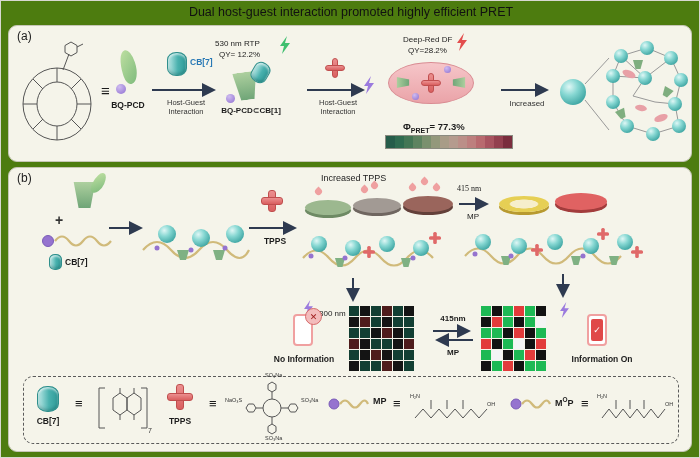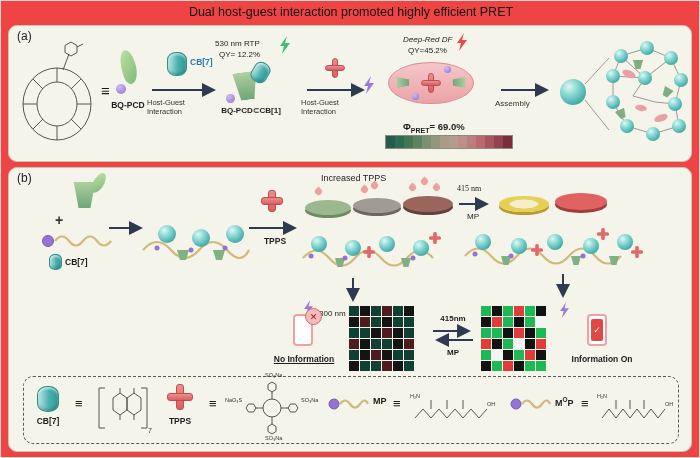--- a/index.html
+++ b/index.html
@@ -1,38 +1,38 @@
 <!DOCTYPE html>
 <html><head>
 <meta charset="utf-8">
 <style>
   *{box-sizing:border-box;margin:0;padding:0;}
   body{font-family:"Liberation Sans","DejaVu Sans",sans-serif;background:#fff;}
-  #canvas{position:relative;width:700px;height:458px;background:#ef4444;border:1px solid #d8d8d0;overflow:hidden;}
+  #canvas{position:relative;width:700px;height:458px;background:#4d7c0f;border:1px solid #d8d8d0;overflow:hidden;}
   .panel{position:absolute;background:#f5f4ea;border:1px solid #c6c6b6;border-radius:9px;}
   .txt{position:absolute;color:#1c1c1c;white-space:nowrap;line-height:1.2;}
   .ctr{text-align:center;white-space:normal;font-weight:bold;}
   .b{font-weight:700;}
   .cup{position:absolute;background:linear-gradient(180deg,#aed09f,#6fa577);clip-path:polygon(10% 0,90% 0,72% 100%,28% 100%);}
   .barrel{position:absolute;background:linear-gradient(90deg,#bce9e7,#49b1ae 55%,#2f9a97);border:1px solid #2f8f8c;border-radius:46%/32%;box-shadow:inset 0 2px 2px rgba(255,255,255,.55),inset 0 -2px 3px rgba(0,60,60,.25);}
   .leaf{position:absolute;background:linear-gradient(135deg,#c3e2a4,#7ab87a);border-radius:60% 40% 65% 35%/70% 45% 60% 30%;}
   .pd{position:absolute;border-radius:50%;background:radial-gradient(circle at 35% 30%,#cfbcf0,#8f6fd0);}
   .cross{position:absolute;}
   .cross .cb{position:absolute;background:linear-gradient(#ec8f8f,#d95f5f);border:1px solid #c04e4e;border-radius:3px;}
   .cross .v{left:34%;top:0;width:32%;height:100%;}
   .cross .h{top:34%;left:0;height:32%;width:100%;}
   .disc{position:absolute;border-radius:50%;}
   .drop{position:absolute;width:7px;height:7px;background:#efa0a0;border-radius:0 50% 50% 50%;transform:rotate(45deg);}
   .phone{position:absolute;width:20px;height:32px;border:2px solid #f0a0a0;border-radius:4px;background:#fff;}
   .phone .scr{position:absolute;left:2px;right:2px;top:3px;bottom:3px;border-radius:2px;display:flex;align-items:center;justify-content:center;font-size:9px;color:#fff;font-weight:700;}
   .badge{position:absolute;border-radius:50%;border:1.5px solid #d66a6a;background:#f3bcbc;display:flex;align-items:center;justify-content:center;font-size:9px;color:#a02020;font-weight:700;}
   .qr{position:absolute;display:grid;grid-template-columns:repeat(6,10px);grid-auto-rows:10px;gap:1px;}
   .gradbar{position:absolute;display:flex;border:1px solid #8a8a80;height:14px;}
   .grad-cell{width:9px;height:100%;}
-  .cap{position:absolute;font-size:7.5px;color:#333;text-align:left;line-height:1.15;}
+  .cap{position:absolute;font-size:7.5px;color:#333;text-align:center;line-height:1.15;}
   svg{position:absolute;overflow:visible;}
   .wav{stroke:#d0ba7a;stroke-width:2.2;fill:none;}
   .bond{stroke:#555;stroke-width:1;fill:none;}
   .net{stroke:#999;stroke-width:1;}
   .stext{font-size:5.5px;fill:#333;}
 </style>
 </head>
 <body>
 
 <svg width="0" height="0" style="position:absolute">
@@ -97,59 +97,59 @@
         <line x1="2" y1="6" x2="56" y2="6" stroke="#2e3a50" stroke-width="2" marker-end="url(#ah)"></line>
       </svg>
     <div class="cap" style="left:292px;top:73px;width:74px;">
       <div>Host-Guest</div>
       <div>Interaction</div>
     </div>
     <svg style="left:354px;top:50px;" width="12" height="18" viewBox="0 0 10 18">
         <path d="M7,0 L0,10 H4 L2,18 L10,7 H5 Z" fill="#9b7ade"></path>
       </svg>
 
-    <div class="txt" style="left:394px;top:9px;font-size:8px;font-style:italic;">Deep-Red DF</div>
+    <div class="txt" style="left:394px;top:9px;font-size:8px;">Deep-Red DF</div>
     <svg style="left:447px;top:7px;" width="12" height="18" viewBox="0 0 10 18">
         <path d="M7,0 L0,10 H4 L2,18 L10,7 H5 Z" fill="#e34d4d"></path>
       </svg>
-    <div class="txt" style="left:399px;top:20px;font-size:8px;">QY=45.2%</div>
+    <div class="txt" style="left:399px;top:20px;font-size:8px;">QY=28.2%</div>
 
     <div style="position:absolute;left:379px;top:36px;width:86px;height:42px;">
       <div style="position:absolute;inset:0;border-radius:50%;background:linear-gradient(#f6c6c9,#eaa3a8);border:1px solid #d98b92;"></div>
       <div class="cross" style="left:33px;top:11px;width:20px;height:20px;">
           <div class="cb v"></div>
           <div class="cb h"></div>
         </div>
       <div class="cup" style="left:8px;top:14px;width:14px;height:13px;transform:rotate(-90deg);"></div>
       <div class="cup" style="left:64px;top:14px;width:14px;height:13px;transform:rotate(90deg);"></div>
       <div class="pd" style="left:24px;top:31px;width:7px;height:7px;"></div>
       <div class="pd" style="left:56px;top:4px;width:7px;height:7px;"></div>
     </div>
-    <div class="txt b" style="left:394px;top:95px;font-size:9.5px;"><span>Φ</span><sub style="font-size:7px;">PRET</sub><span>= 69.0%</span></div>
+    <div class="txt b" style="left:394px;top:95px;font-size:9.5px;"><span>Φ</span><sub style="font-size:7px;">PRET</sub><span>= 77.3%</span></div>
     <div class="gradbar" style="left:376px;top:109px;">
         <div class="grad-cell" style="background: rgb(38, 92, 74);"></div>
         <div class="grad-cell" style="background: rgb(47, 107, 80);"></div>
         <div class="grad-cell" style="background: rgb(67, 118, 85);"></div>
         <div class="grad-cell" style="background: rgb(93, 131, 96);"></div>
         <div class="grad-cell" style="background: rgb(122, 144, 110);"></div>
         <div class="grad-cell" style="background: rgb(147, 152, 123);"></div>
         <div class="grad-cell" style="background: rgb(168, 156, 135);"></div>
         <div class="grad-cell" style="background: rgb(181, 155, 142);"></div>
         <div class="grad-cell" style="background: rgb(187, 143, 136);"></div>
         <div class="grad-cell" style="background: rgb(189, 127, 126);"></div>
         <div class="grad-cell" style="background: rgb(184, 106, 111);"></div>
         <div class="grad-cell" style="background: rgb(168, 84, 96);"></div>
         <div class="grad-cell" style="background: rgb(147, 64, 79);"></div>
         <div class="grad-cell" style="background: rgb(122, 45, 61);"></div>
       </div>
 
     <svg style="left:490px;top:58px;" width="56" height="12">
         <line x1="2" y1="6" x2="46" y2="6" stroke="#2e3a50" stroke-width="2" marker-end="url(#ah)"></line>
       </svg>
-    <div class="cap" style="left:486px;top:73px;width:64px;font-size:8px;">Assembly</div>
+    <div class="cap" style="left:486px;top:73px;width:64px;font-size:8px;">Increased</div>
 
     <svg style="left:548px;top:8px;" width="132" height="120" viewBox="0 0 132 120">
       <line class="net" x1="28" y1="50" x2="52" y2="24"></line>
         <line class="net" x1="28" y1="66" x2="52" y2="96"></line>
       <line class="net" x1="64" y1="22" x2="90" y2="14"></line>
         <line class="net" x1="90" y1="14" x2="114" y2="24"></line>
       <line class="net" x1="114" y1="24" x2="124" y2="46"></line>
         <line class="net" x1="124" y1="46" x2="118" y2="70"></line>
       <line class="net" x1="118" y1="70" x2="122" y2="92"></line>
         <line class="net" x1="122" y1="92" x2="96" y2="100"></line>
@@ -387,21 +387,21 @@
         <div style="background: rgb(29, 185, 84);"></div>
         <div style="background: rgb(29, 185, 84);"></div>
       </div>
 
     <div class="phone" style="left:284px;top:146px;">
         <div class="scr" style="background:#fff;"></div>
       </div>
     <div class="badge" style="left:296px;top:140px;width:17px;height:17px;">
         <span>✕</span>
       </div>
-    <div class="txt b ctr" style="left:252px;top:186px;width:86px;font-size:8.5px;text-decoration:underline;">No Information</div>
+    <div class="txt b ctr" style="left:252px;top:186px;width:86px;font-size:8.5px;">No Information</div>
 
     <svg style="left:550px;top:134px;" width="11" height="16" viewBox="0 0 10 18">
         <path d="M7,0 L0,10 H4 L2,18 L10,7 H5 Z" fill="#9b7ade"></path>
       </svg>
     <div class="phone" style="left:578px;top:146px;">
         <div class="scr" style="background:#e04848;">
           <span>✓</span>
         </div>
       </div>
     <div class="txt b ctr" style="left:548px;top:186px;width:90px;font-size:8.5px;">Information On</div>

